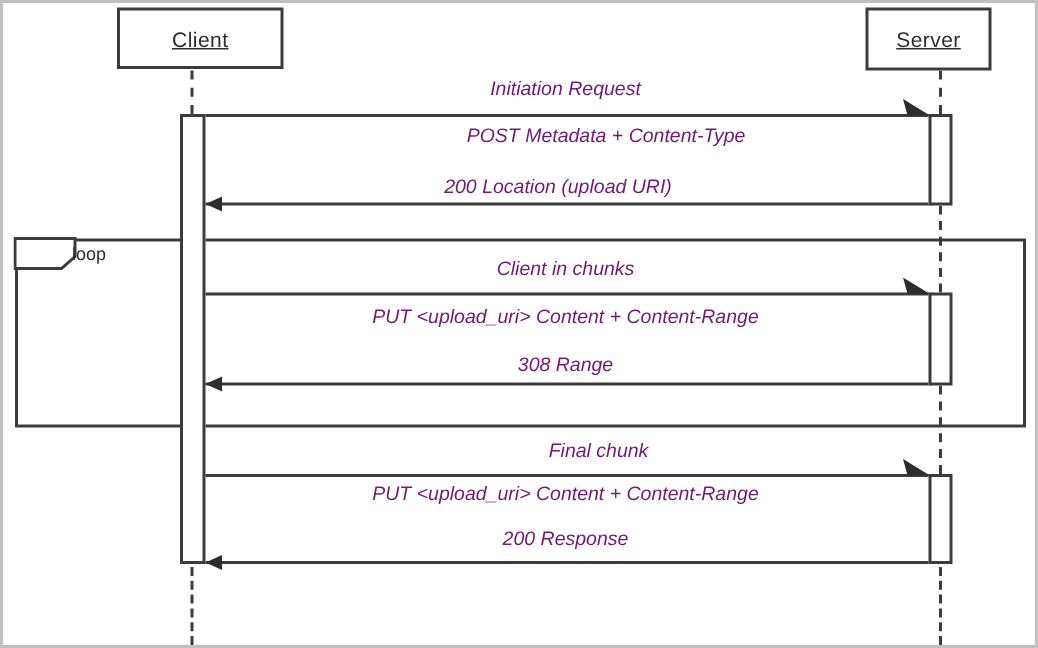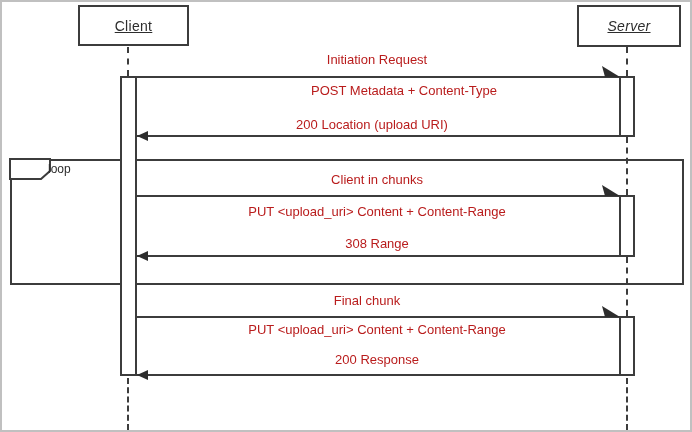--- a/index.html
+++ b/index.html
@@ -23,21 +23,21 @@
   .msg-line{height:0;border-top:2px solid #3c3c3c;z-index:3;}
   .loop-frame{
     box-sizing:border-box;border:2px solid #3c3c3c;background:transparent;z-index:2;
   }
   .loop-tab{z-index:6;line-height:0;}
   .loop-tab-label{
     z-index:7;font-size:12px;color:#2d2d2d;margin-left:31px;
   }
   .lbl{
     transform:translate(-50%,-50%);white-space:nowrap;
-    font-size:13px;color:#b91c1c;z-index:5;
+    font-size:13px;color:#701a75;z-index:5;font-style:italic;
   }
   .arrow-left{
     width:0;height:0;border-top:5px solid transparent;border-bottom:5px solid transparent;
     border-right:11px solid #2d2d2d;z-index:6;
   }
   .arrow-right{z-index:6;line-height:0;}
 </style>
 </head>
 <body>
 
@@ -88,29 +88,29 @@
       </svg>
   </div>
 
   <div class="abs arrow-left" style="left:135px;top:129px;"></div>
   <div class="abs arrow-left" style="left:135px;top:249px;"></div>
   <div class="abs arrow-left" style="left:135px;top:368px;"></div>
 
   <div class="abs actor-box" style="left:76px;top:3px;width:111px;height:41px;">
     <span class="actor-label">Client</span>
   </div>
-  <div class="abs actor-box" style="left:575px;top:3px;width:104px;height:42px;font-style:italic;">
+  <div class="abs actor-box" style="left:575px;top:3px;width:84px;height:42px;">
     <span class="actor-label">Server</span>
   </div>
 
   <div class="abs lbl" style="left:375px;top:57px;">Initiation Request</div>
   <div class="abs lbl" style="left:375px;top:88px;margin-left:27px;">POST Metadata + Content-Type</div>
   <div class="abs lbl" style="left:370px;top:122px;">200 Location (upload URI)</div>
 
   <div class="abs lbl" style="left:375px;top:177px;">Client in chunks</div>
   <div class="abs lbl" style="left:375px;top:209px;">PUT &lt;upload_uri&gt; Content + Content-Range</div>
   <div class="abs lbl" style="left:375px;top:241px;">308 Range</div>
 
-  <div class="abs lbl" style="left:365px;top:298px;">Final chunk</div>
+  <div class="abs lbl" style="left:397px;top:298px;">Final chunk</div>
   <div class="abs lbl" style="left:375px;top:327px;">PUT &lt;upload_uri&gt; Content + Content-Range</div>
   <div class="abs lbl" style="left:375px;top:357px;">200 Response</div>
 
 </div>
 
 </body></html>

